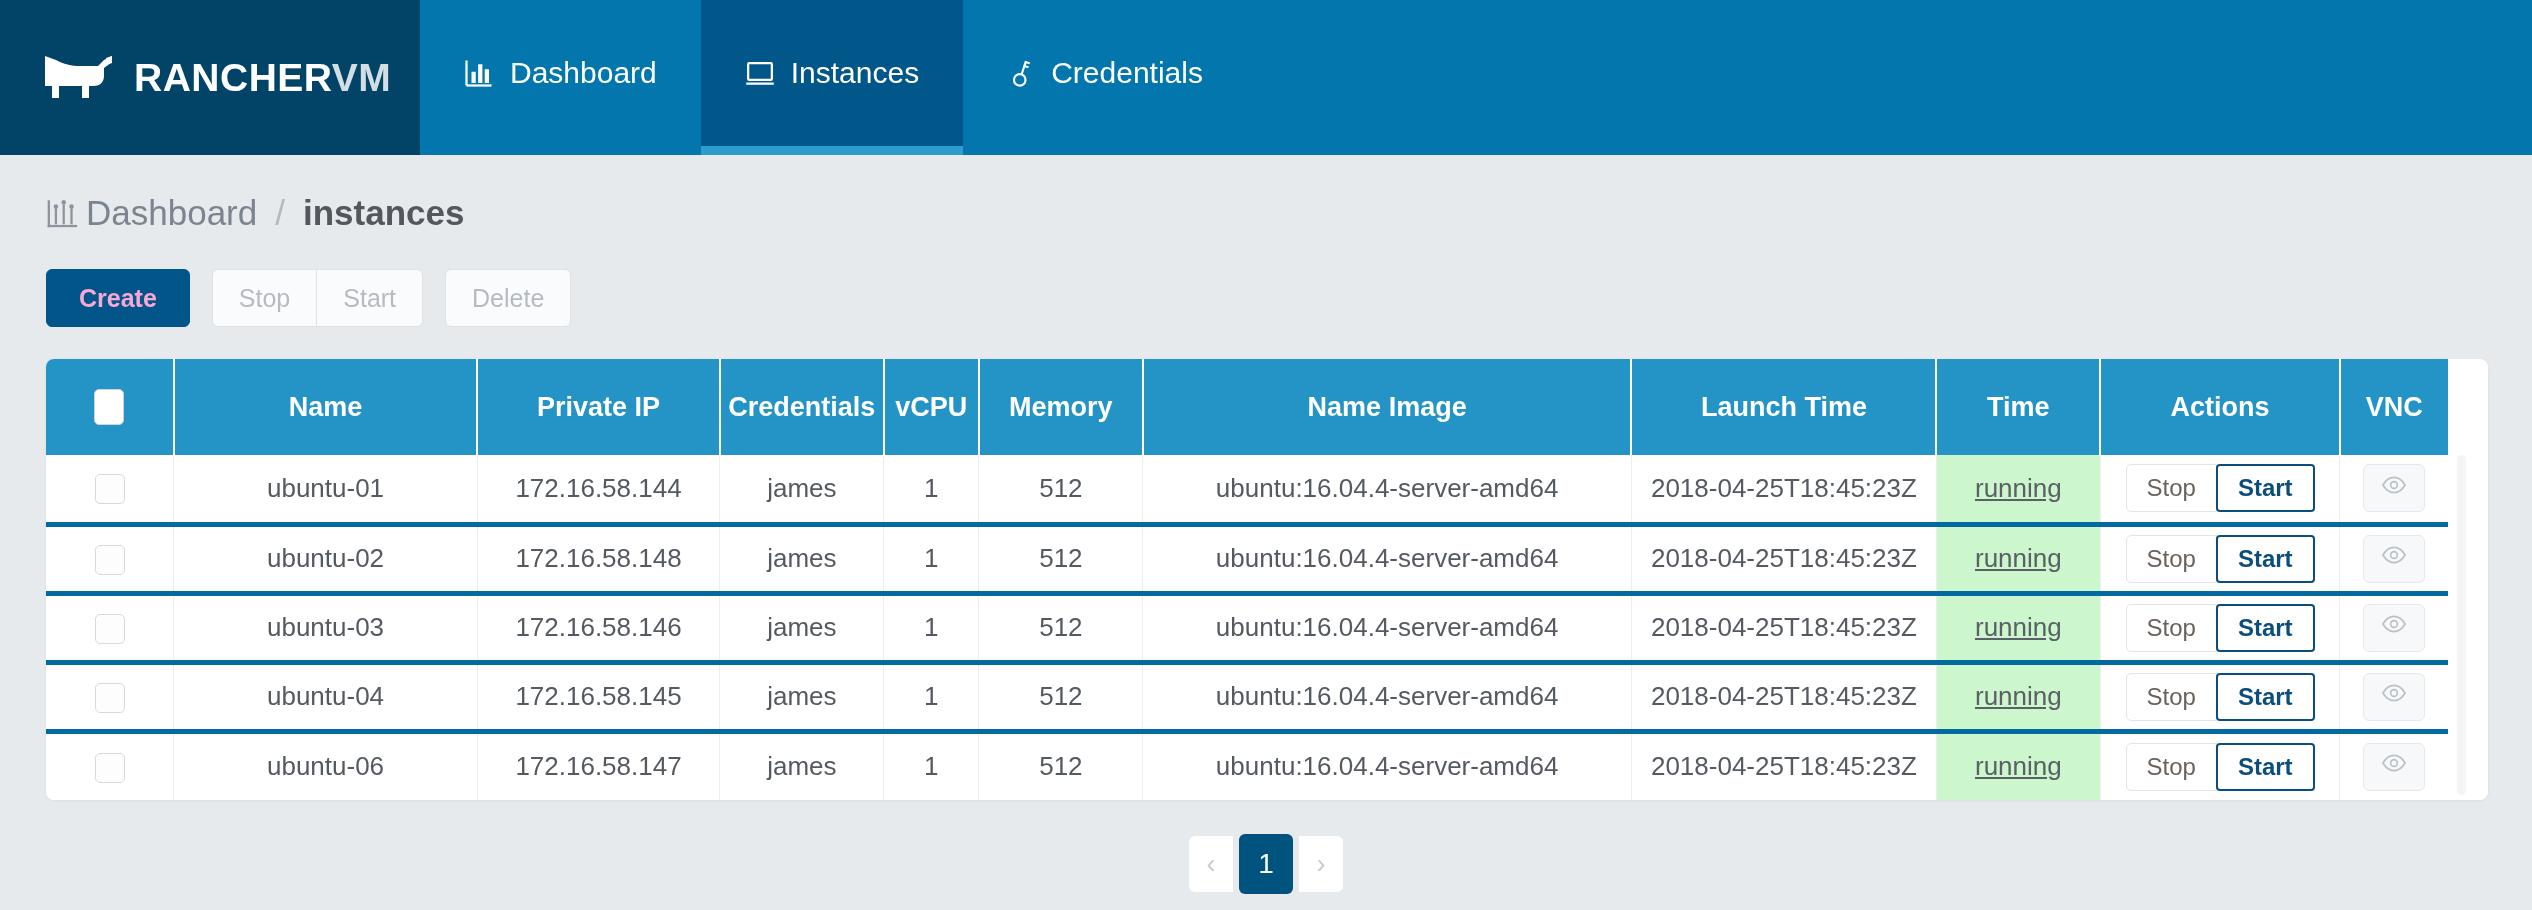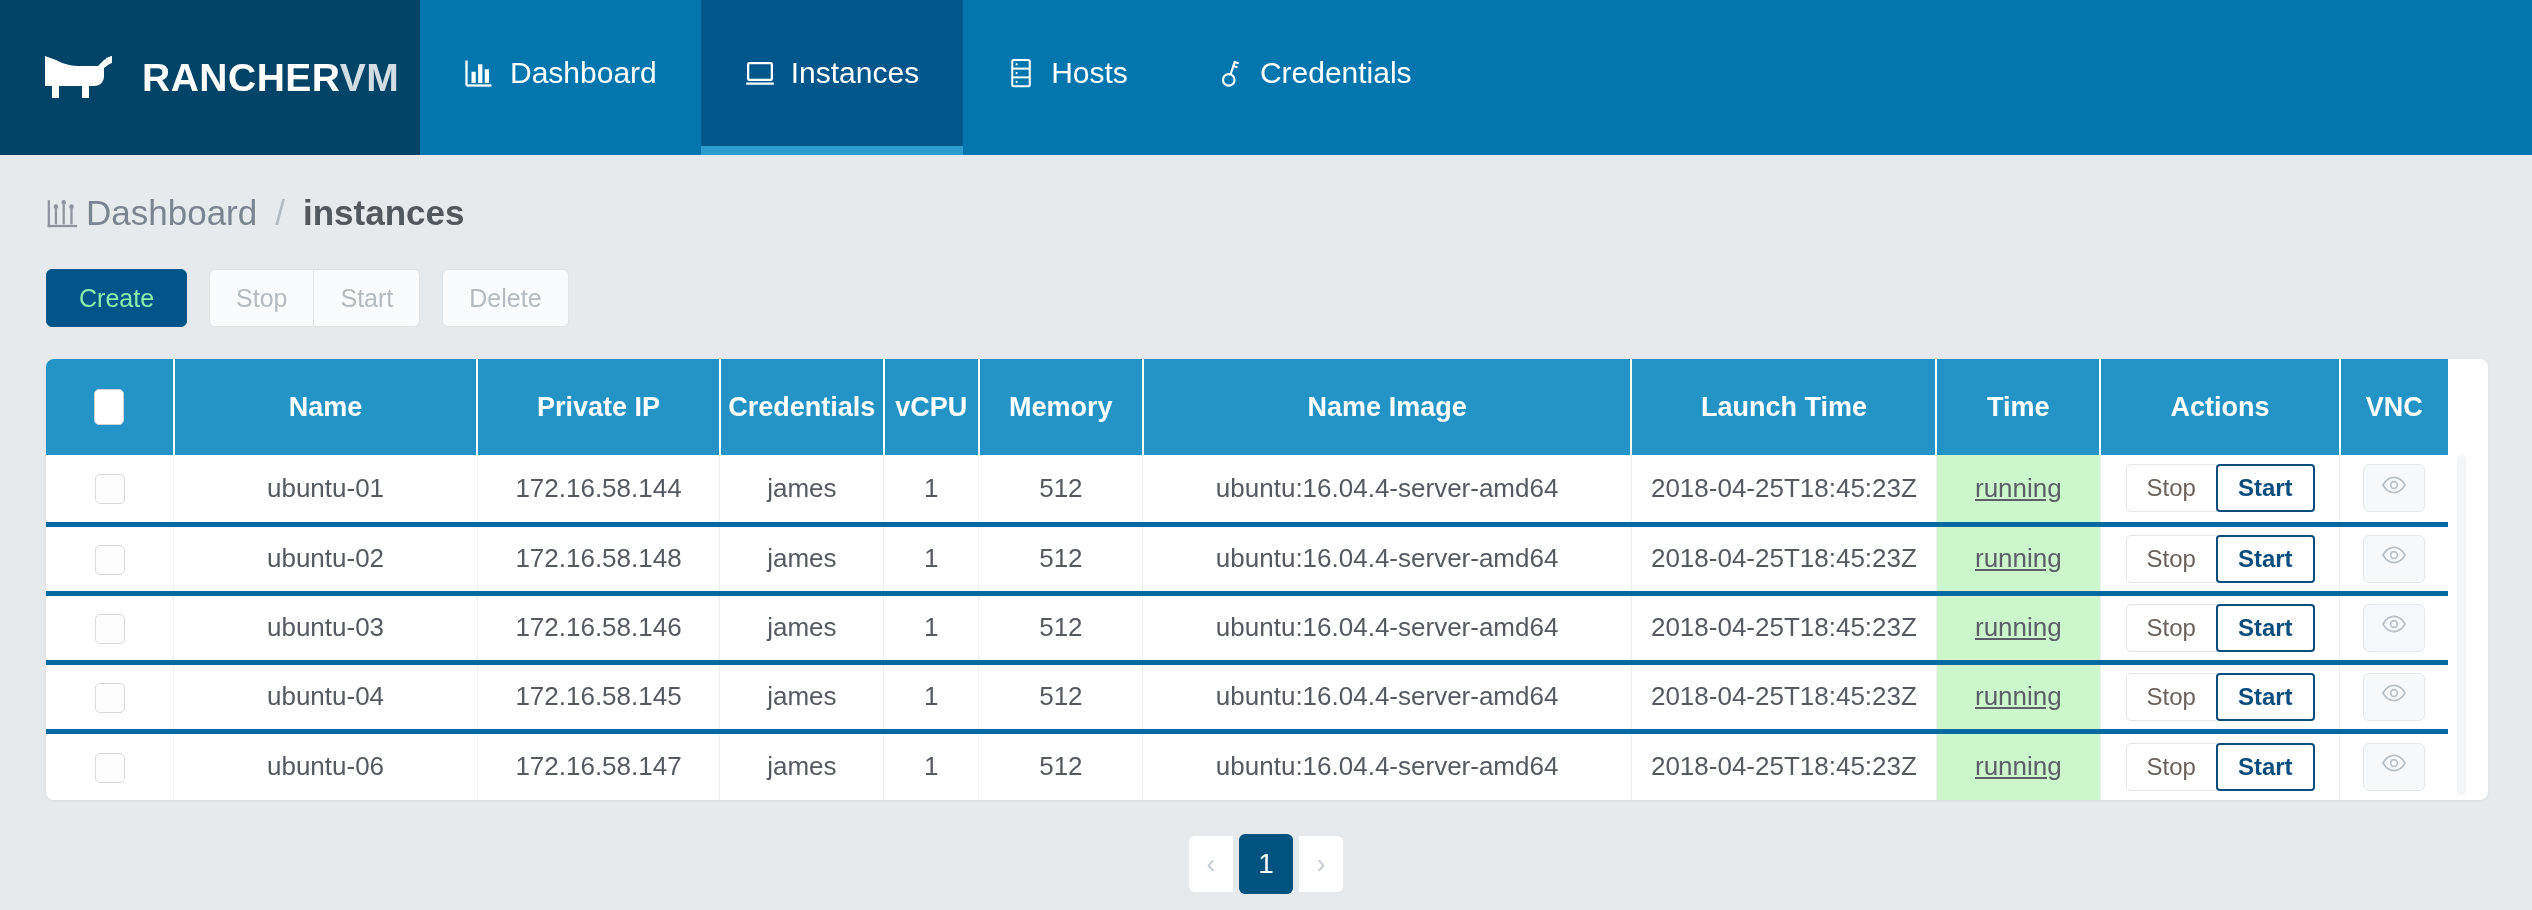--- a/index.html
+++ b/index.html
@@ -27,21 +27,20 @@
     padding-left: 42px;
     flex: 0 0 420px;
   }
   .brand-logo-icon { margin-right: 14px; display:flex; align-items:center; }
   .brand-text {
     font-size: 39px;
     font-weight: bold;
     letter-spacing: 0.5px;
     color: #ffffff;
     white-space: nowrap;
-    margin-left: 8px;
   }
   .brand-text .vm { color: #d2dde4; font-weight: bold; }
 
   .nav-item {
     display: flex;
     align-items: center;
     justify-content: center;
     gap: 16px;
     padding: 0 44px;
     color: #ffffff;
@@ -86,22 +85,22 @@
     border: 1px solid #dfe3e6;
     background: #fafbfc;
     color: #b5bbc1;
     cursor: pointer;
     white-space: nowrap;
     display:flex; align-items:center; justify-content:center;
   }
   .btn-primary {
     background: #015588;
     border-color: #015588;
-    color: #86efac;
-    font-weight: normal;
+    color: #f9a8d4;
+    font-weight: bold;
     padding: 0 32px;
   }
   .btn-group { display: flex; margin-left: 22px; }
   .btn-group .btn:first-child { border-radius: 6px 0 0 6px; }
   .btn-group .btn:last-child { border-radius: 0 6px 6px 0; border-left: none; }
   .btn-spaced { margin-left: 22px; }
 
   
   .table-wrap {
     margin: 32px 0 16px 46px;
@@ -272,33 +271,20 @@
   <div class="nav-item active">
     <span class="nav-icon">
       <svg width="30" height="30" viewBox="0 0 24 24" fill="none" stroke="#ffffff" stroke-width="1.8">
         <rect x="2.5" y="4" width="19" height="13.5" rx="1"></rect>
         <line x1="1" y1="20.5" x2="23" y2="20.5"></line>
       </svg>
     </span>
     <span>Instances</span>
   </div>
 
-  <div class="nav-item">
-    <span class="nav-icon">
-      <svg width="28" height="30" viewBox="0 0 20 24" fill="none" stroke="#ffffff" stroke-width="1.6">
-        <rect x="3" y="1.5" width="14" height="21" rx="1.2"></rect>
-        <line x1="3" y1="8.5" x2="17" y2="8.5"></line>
-        <line x1="3" y1="15.5" x2="17" y2="15.5"></line>
-        <circle cx="6.5" cy="5" r="0.9" fill="#ffffff" stroke="none"></circle>
-        <circle cx="6.5" cy="12" r="0.9" fill="#ffffff" stroke="none"></circle>
-        <circle cx="6.5" cy="19" r="0.9" fill="#ffffff" stroke="none"></circle>
-      </svg>
-    </span>
-    <span>Hosts</span>
-  </div>
 
   <div class="nav-item">
     <span class="nav-icon">
       <svg width="28" height="30" viewBox="0 0 20 24" fill="none" stroke="#ffffff" stroke-width="1.7">
         <circle cx="9" cy="17.5" r="4.6"></circle>
         <line x1="10.5" y1="13" x2="14" y2="2.5"></line>
         <line x1="12" y1="6.2" x2="16" y2="7.4"></line>
         <line x1="13.2" y1="3.2" x2="17" y2="4.2"></line>
       </svg>
     </span>

